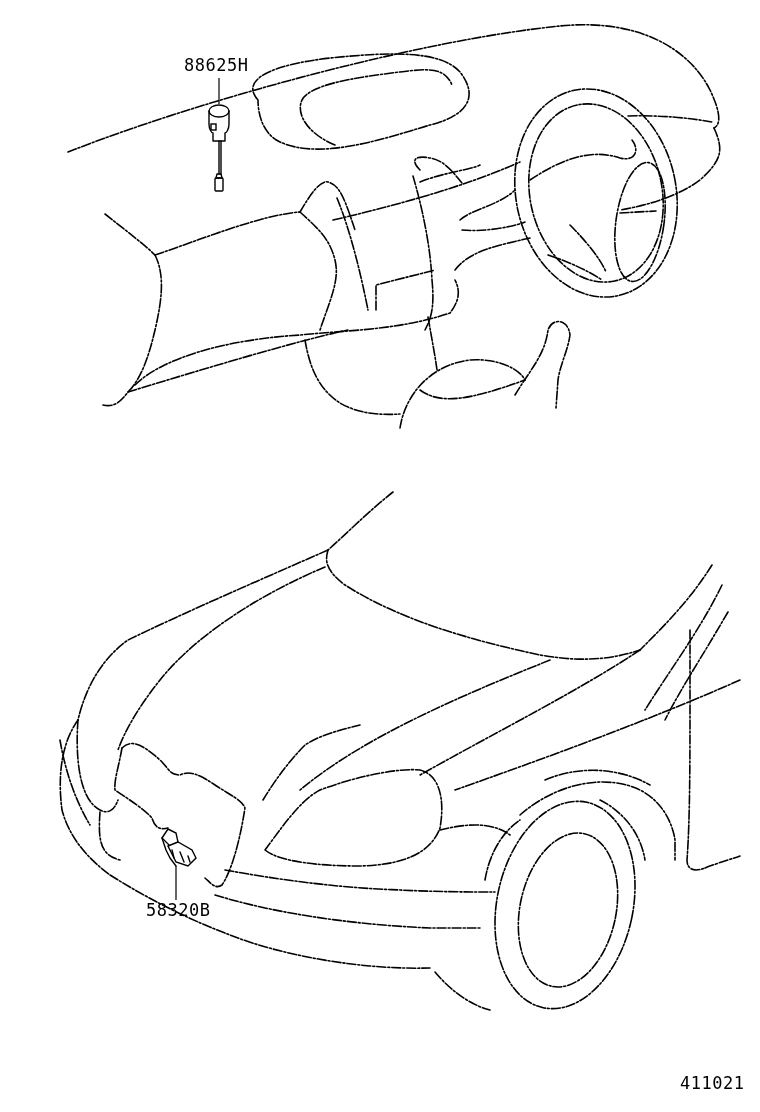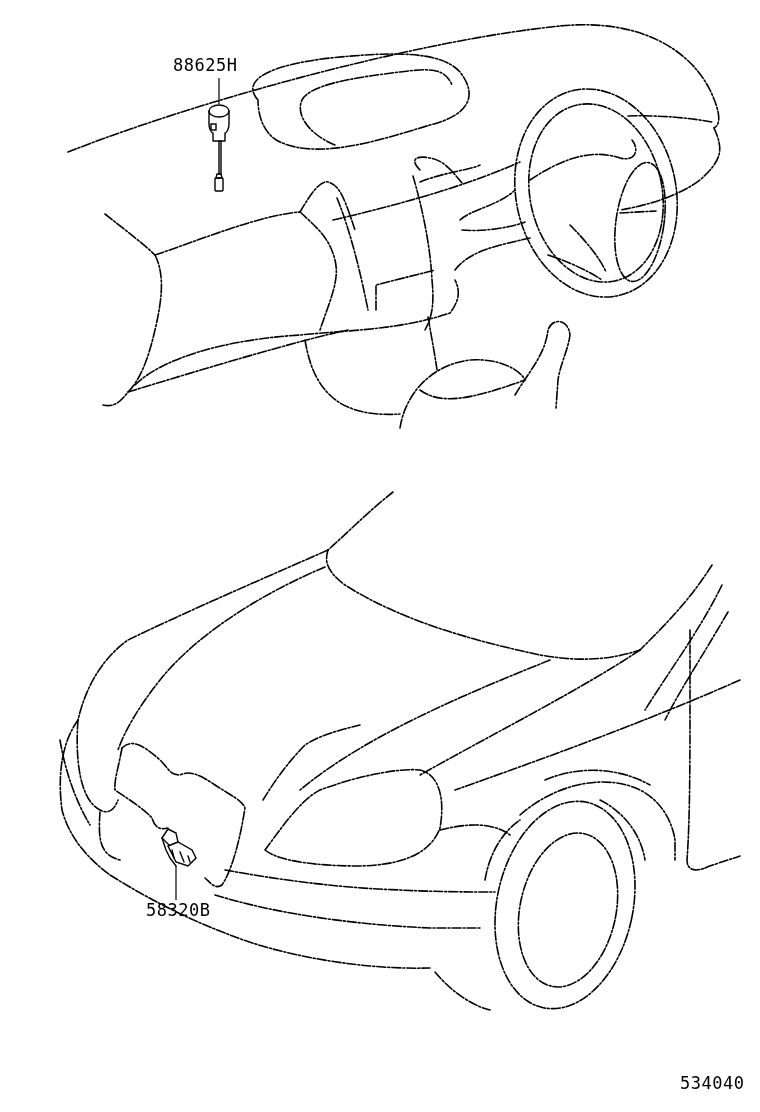--- a/index.html
+++ b/index.html
@@ -134,19 +134,19 @@
 
     <g>
       <path class="solid-fill" d="M162,838 L168,829 L176,833 L178,842 L170,846 Z"></path>
       <path class="solid-fill" d="M168,846 L178,842 L192,850 L196,858 L188,866 L176,862 Z"></path>
       <path class="solid" d="M172,850 L174,858 M180,852 L184,862 M188,856 L190,862"></path>
       <path class="solid" d="M162,838 L166,850 L170,858 L176,866"></path>
       <line class="leader" x1="176" y1="866" x2="176" y2="900"></line>
     </g>
   </svg>
 
-  <div class="label part-label" style="left:173px; top:57px;">88625H</div>
+  <div class="label part-label" style="left:184px; top:57px;">88625H</div>
 
   <div class="label part-label" style="left:146px; top:902px;">58320B</div>
 
-  <div class="label" style="left:680px; top:1075px;">534040</div>
+  <div class="label" style="left:680px; top:1075px;">411021</div>
 
 </div>
 
 </body></html>

